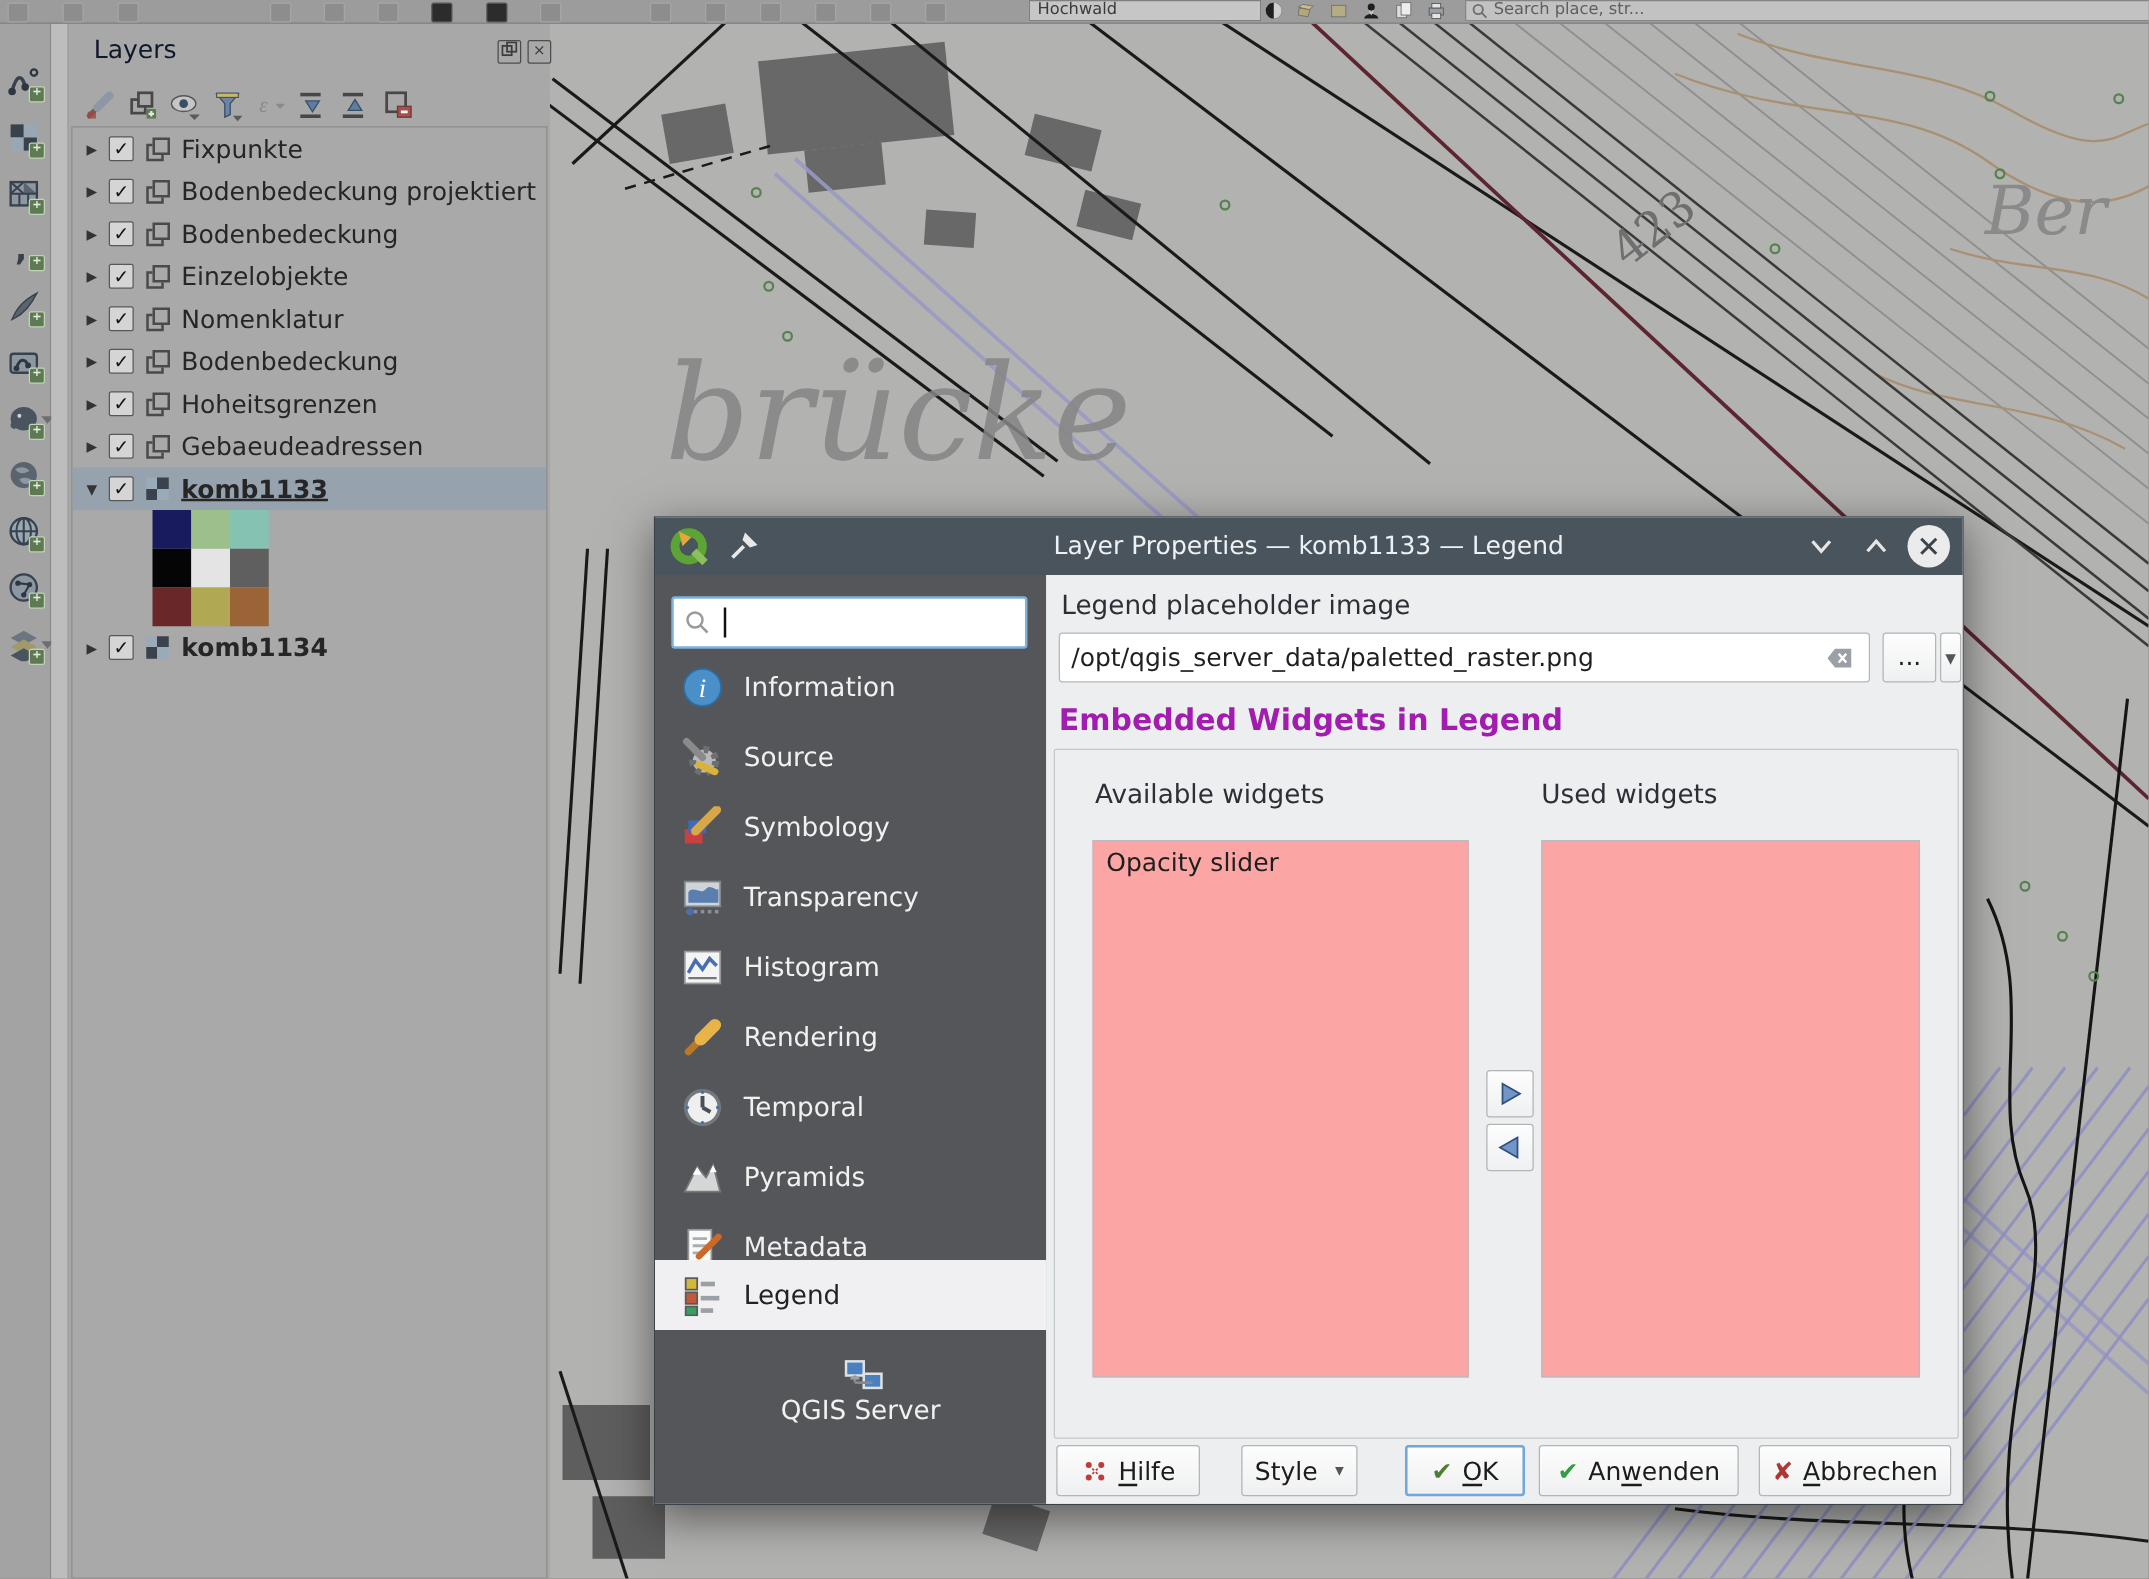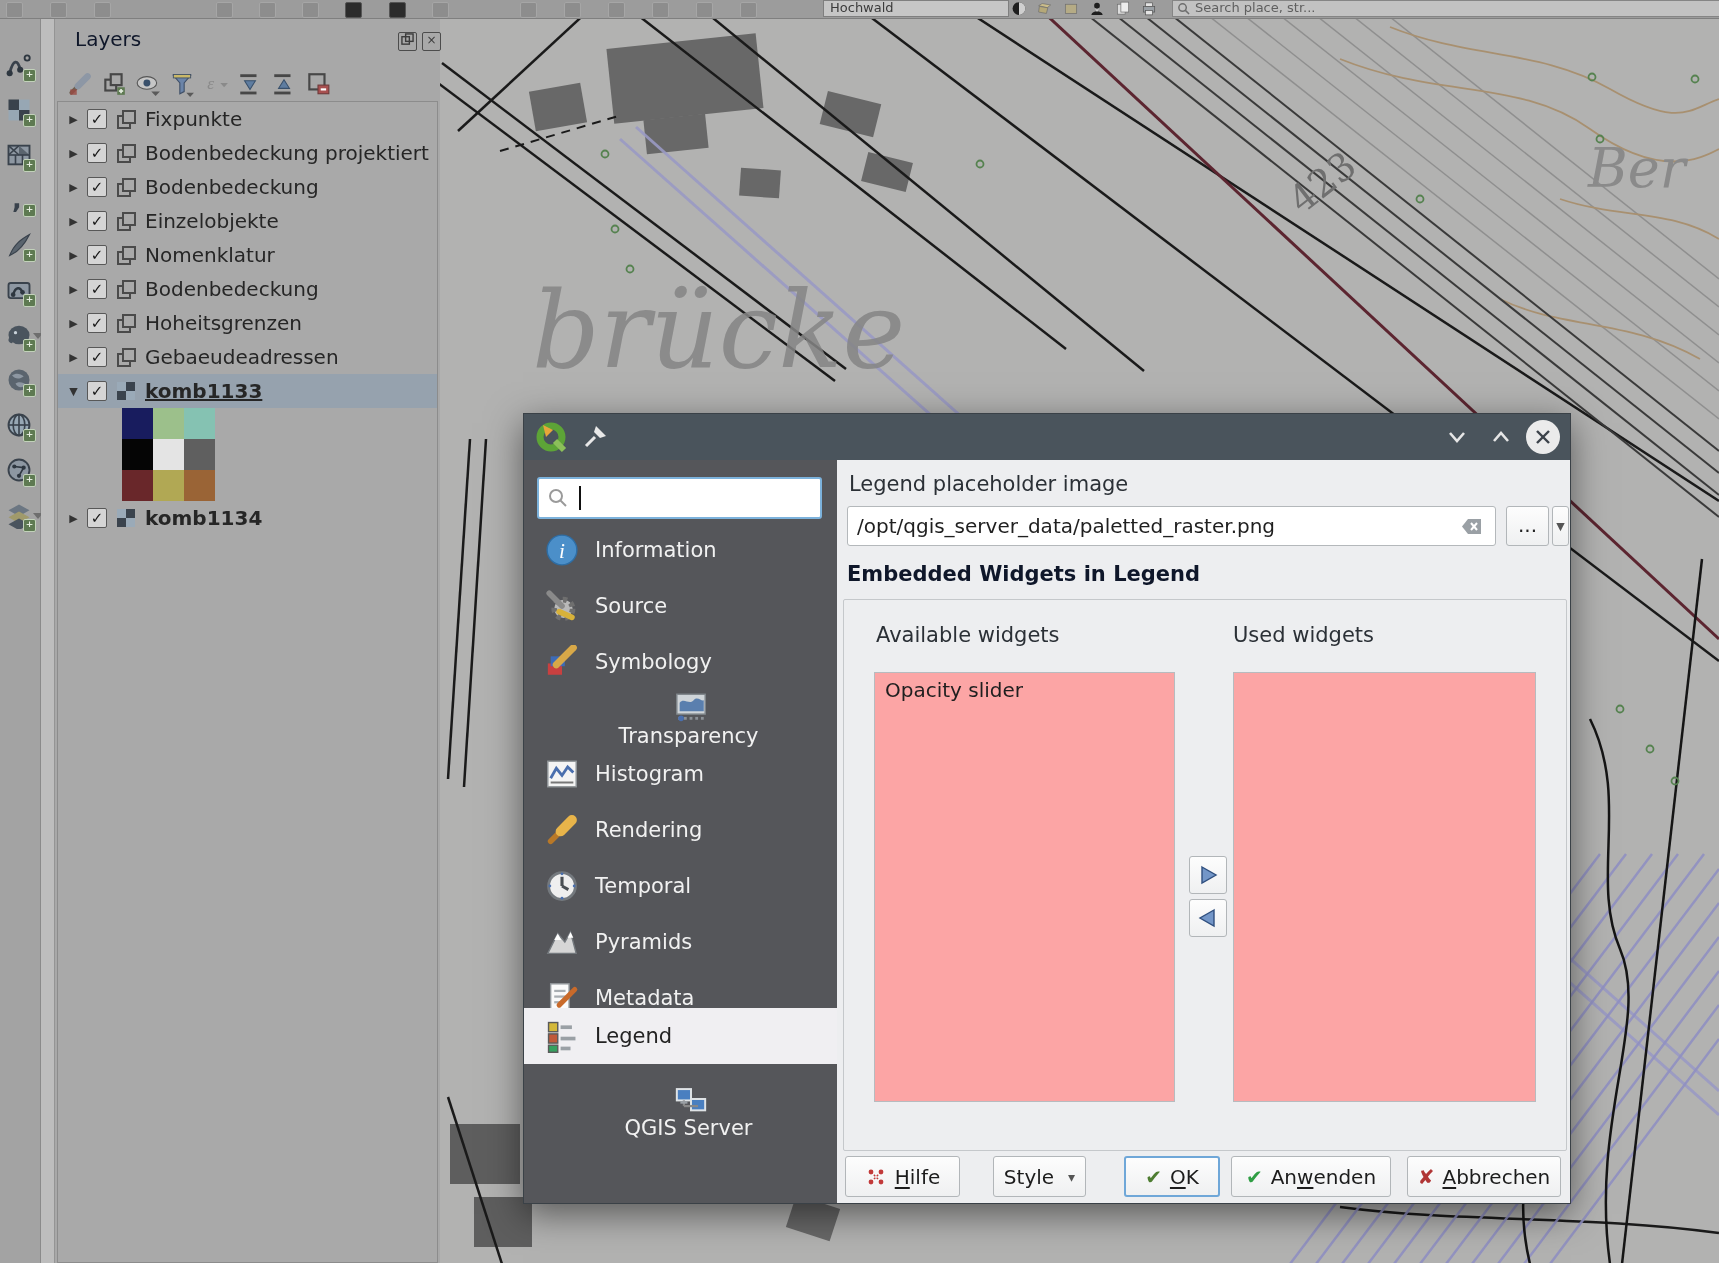--- a/index.html
+++ b/index.html
@@ -74,21 +74,21 @@
   .tlab{margin-left:16px;}
   #content{position:absolute;left:313px;top:46px;right:0;bottom:0;background:#edeef0;}
   #ph-label{position:absolute;left:12px;top:12px;font-size:21px;color:#2b3036;}
   #path-input{position:absolute;left:10px;top:46px;width:649px;height:40px;background:#fff;border:1px solid #b4b8bb;
               border-radius:3px;box-sizing:border-box;font-size:20px;color:#1f1f1f;line-height:38px;padding-left:9px;
               overflow:hidden;white-space:nowrap;}
   #clear-ic{position:absolute;left:622px;top:54px;}
   .sbtn{position:absolute;background:linear-gradient(#fdfdfd,#eff0f1);border:1px solid #b2b6b9;border-radius:3px;box-sizing:border-box;}
   #browse-btn{left:669px;top:46px;width:43px;height:40px;font-size:20px;color:#222;text-align:center;line-height:36px;}
   #path-dd{left:715px;top:46px;width:17px;height:40px;text-align:center;color:#555;font-size:11px;line-height:40px;}
-  #widg-header{position:absolute;left:10px;top:102px;font-size:21px;font-weight:bold;color:#0f172a;}
+  #widg-header{position:absolute;left:10px;top:102px;font-size:24px;font-weight:bold;color:#a21caf;}
   #groupbox{position:absolute;left:6px;top:139px;width:722px;height:550px;border:1px solid #c5c8cb;border-radius:2px;}
   .collab{position:absolute;top:163px;font-size:21px;color:#2b3036;}
   .listbox{position:absolute;top:212px;width:301px;height:430px;background:#fca5a5;border:1px solid #b7bbbf;box-sizing:border-box;}
   .listitem{font-size:20px;color:#1f1f1f;padding:5px 0 0 10px;}
   .arrbtn{width:38px;height:38px;display:flex;align-items:center;justify-content:center;}
   #footer .btn{position:absolute;top:696px;height:41px;display:flex;align-items:center;justify-content:center;gap:8px;
         background:linear-gradient(#fdfdfd,#eff0f1);border:1px solid #b2b6b9;border-radius:3px;box-sizing:border-box;
         font-size:20px;color:#1c1c1c;}
   #footer .btn.focus{border:2px solid #6fa7d8;}
   .mnu u{text-underline-offset:3px;}
@@ -450,20 +450,21 @@
     <div id="dtitle">
       <svg class="tbtn" style="left:10px;top:6px;width:34px;height:34px;" viewBox="0 0 34 34">
         <circle cx="17" cy="17" r="11" fill="none" stroke="#5da437" stroke-width="7"></circle>
         <line x1="21" y1="21" x2="30" y2="30" stroke="#8cc05a" stroke-width="6"></line>
         <polygon points="9,5 19,10 12,17" fill="#e8a63a"></polygon>
       </svg>
       <svg class="tbtn" style="left:58px;top:10px;width:26px;height:26px;" viewBox="0 0 26 26">
         <path d="M14,2 L24,12 L18,14 L12,8 Z" fill="#e8e8e8"></path>
         <line x1="13" y1="13" x2="4" y2="22" stroke="#e8e8e8" stroke-width="3"></line>
       </svg>
+      <span id="dtitle-text">Layer Properties — komb1133 — Legend</span>
       <svg class="tbtn" style="left:918px;" viewBox="0 0 30 30">
         <polyline points="8,11 15,19 22,11" fill="none" stroke="#e6e6e6" stroke-width="2.6"></polyline>
         </svg>
       <svg class="tbtn" style="left:962px;" viewBox="0 0 30 30">
         <polyline points="8,19 15,11 22,19" fill="none" stroke="#e6e6e6" stroke-width="2.6"></polyline>
         </svg>
       <div id="close-btn" style="left:1002px;">
         <svg width="18" height="18" viewBox="0 0 18 18">
             <line x1="3" y1="3" x2="15" y2="15" stroke="#3c434a" stroke-width="2.4"></line>
             <line x1="15" y1="3" x2="3" y2="15" stroke="#3c434a" stroke-width="2.4"></line>
@@ -496,21 +497,21 @@
             <span class="tlab">Source</span>
           </div>
           <div class="tab" style="top: 174px;">
             <span class="ticn"><svg viewBox="0 0 24 24" width="100%" height="100%">
                 <rect x="2" y="13" width="10" height="8" fill="#c94040"></rect>
                 <rect x="4" y="8" width="10" height="7" fill="#3a6ec9" opacity=".85"></rect>
                 <line x1="8" y1="14" x2="20" y2="2" stroke="#d8a848" stroke-width="5" stroke-linecap="round"></line>
               </svg></span>
             <span class="tlab">Symbology</span>
           </div>
-          <div class="tab" style="top: 230px; flex-direction: column;">
+          <div class="tab" style="top: 230px;">
             <span class="ticn"><svg viewBox="0 0 24 24" width="100%" height="100%">
                 <rect x="2" y="3" width="20" height="14" fill="#cfd4d8" stroke="#80878c"></rect>
                 <path d="M4,9 C7,5 11,11 14,7 C17,4 20,9 21,7 L21,15 L4,15 Z" fill="#5a7fae"></path>
                 <g fill="#8a9096">
                   <rect x="3" y="19" width="2" height="2"></rect>
                   <rect x="7" y="19" width="2" height="2"></rect>
                   <rect x="11" y="19" width="2" height="2"></rect>
                   <rect x="15" y="19" width="2" height="2"></rect>
                   <rect x="19" y="19" width="2" height="2"></rect>
                 </g>

